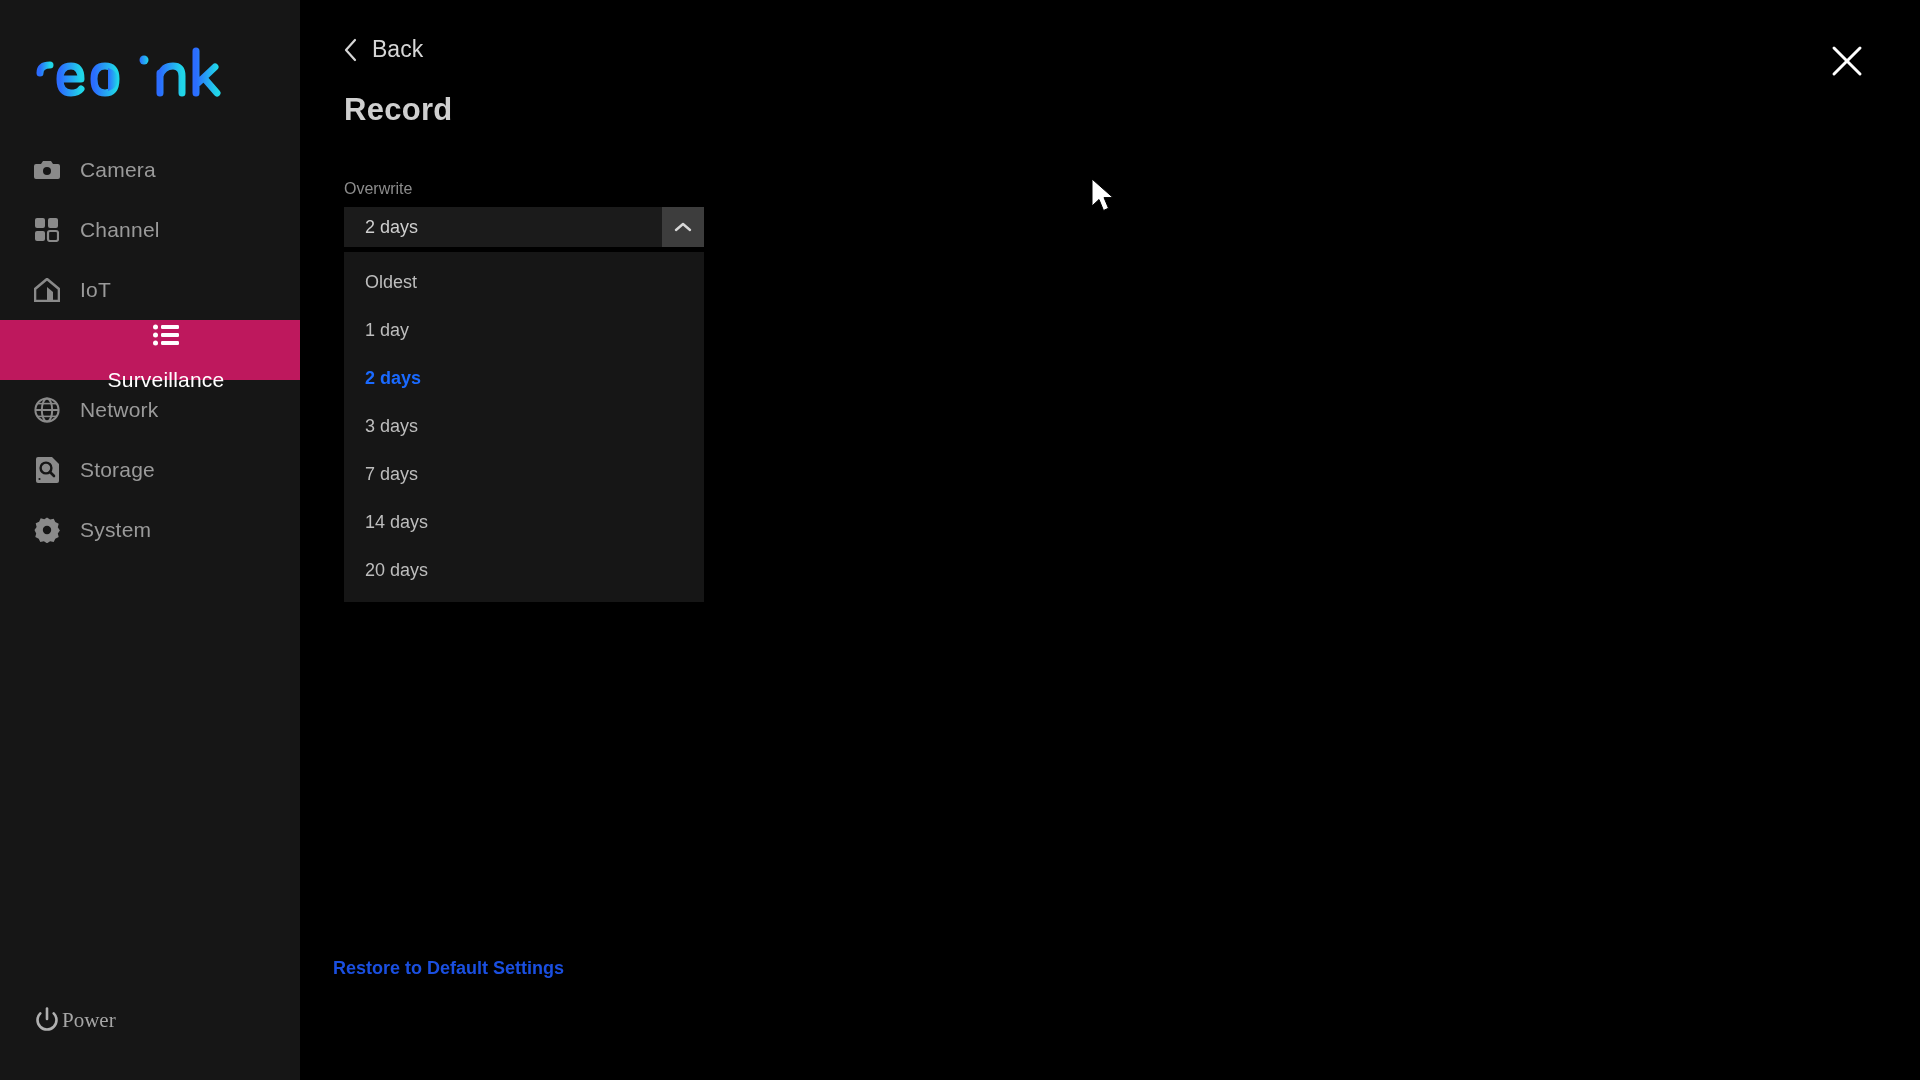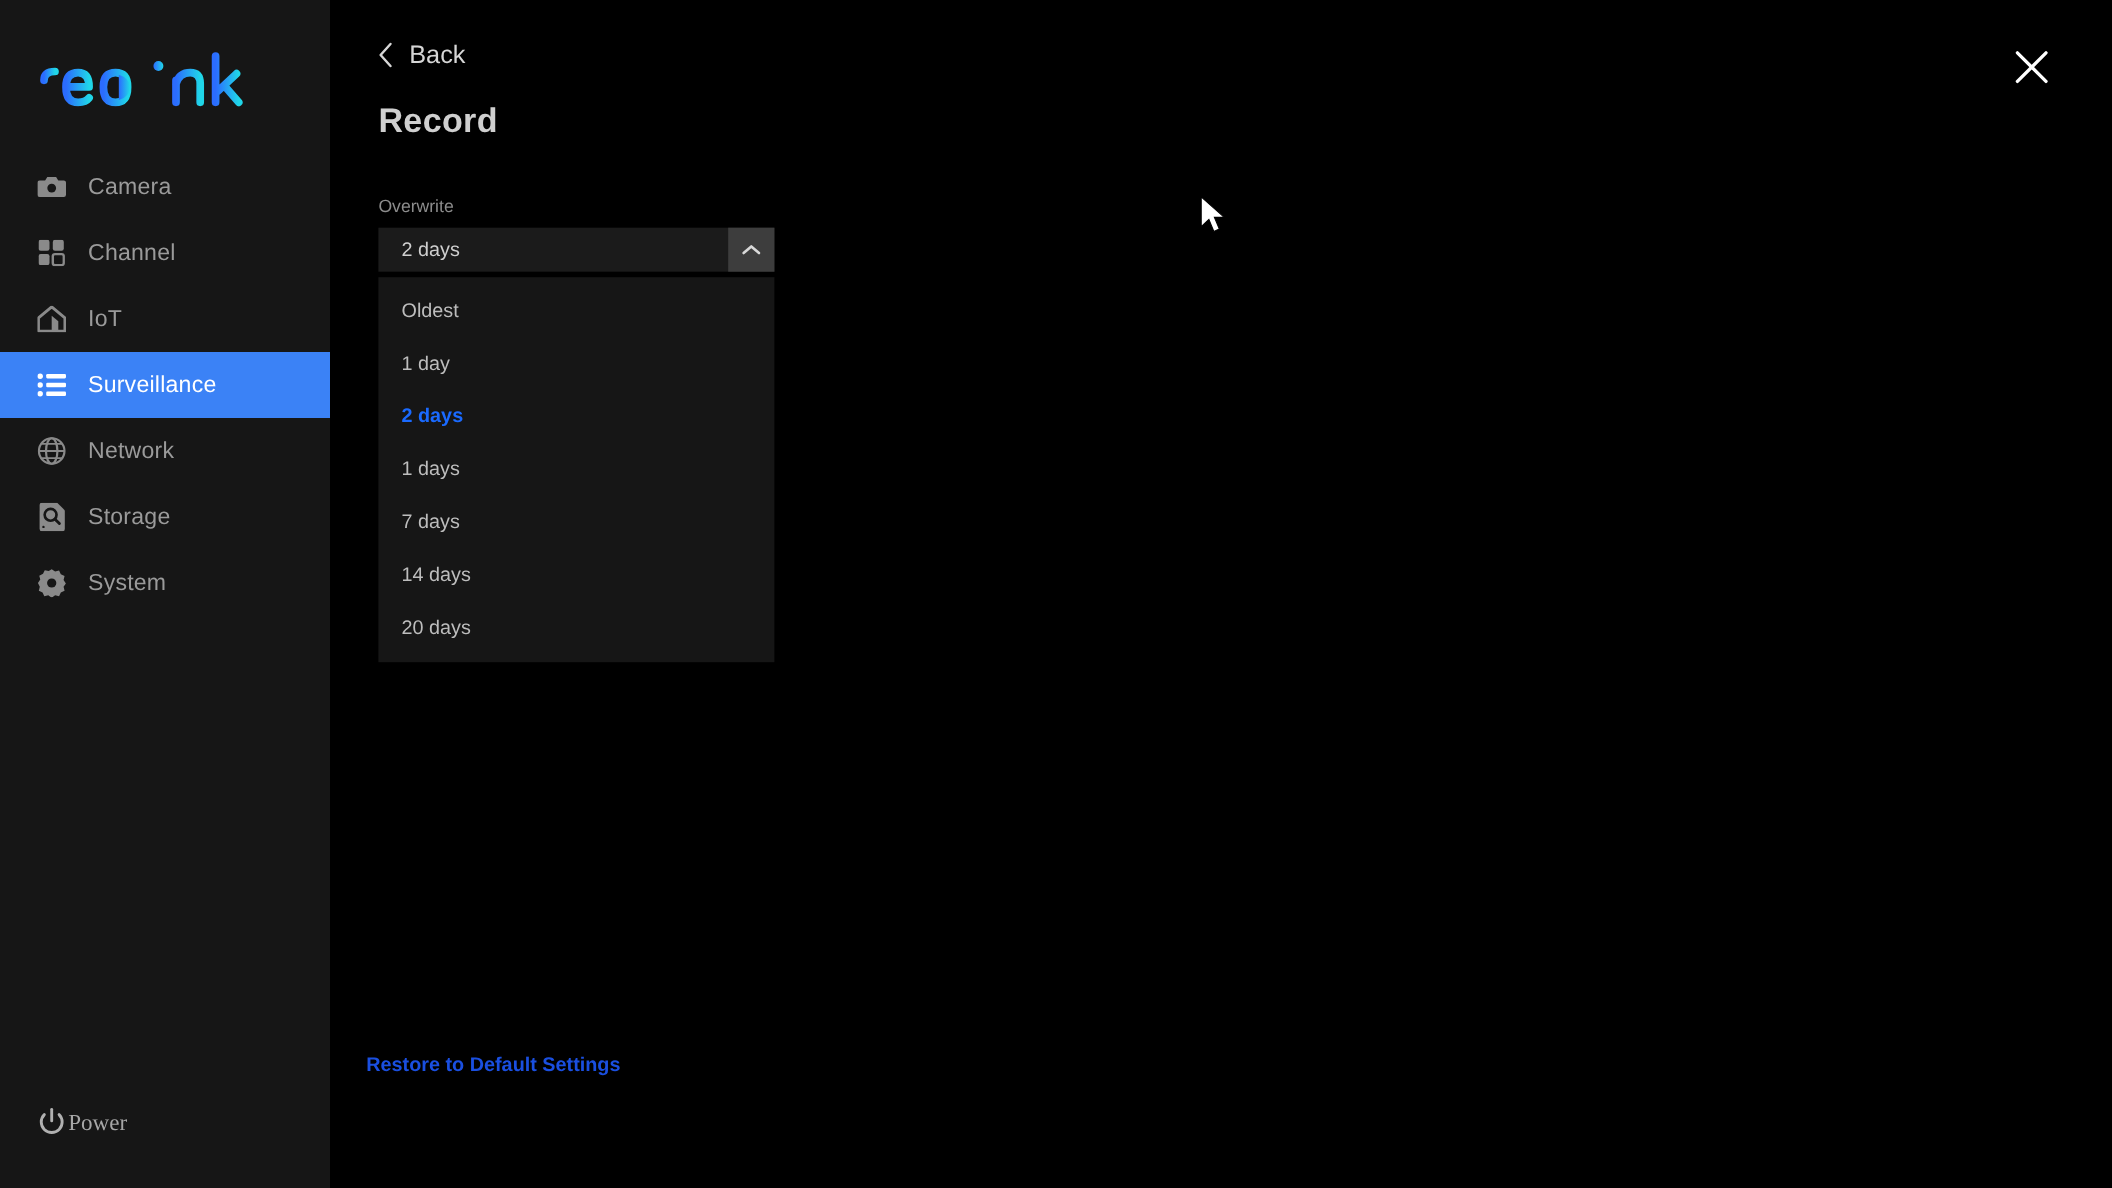--- a/index.html
+++ b/index.html
@@ -37,21 +37,21 @@
     display:flex; align-items:center; justify-content:center;
     flex:0 0 30px;
   }
   .nav-item .nav-icon svg { display:block; }
   .nav-item .nav-label {
     font-size:21px;
     color:#9a9a9a;
     letter-spacing:.2px;
     white-space:nowrap;
   }
-  .nav-item.active { background:#3b82f6; }
+  .nav-item.active { background:#be185d;flex-direction:column; }
   .nav-item.active .nav-label { color:#ffffff; }
 
   
   .power-item {
     position:absolute; left:0; top:990px;
     width:300px; height:60px;
     display:flex; align-items:center;
     padding-left:32px; 
     cursor:pointer;
     font-family:Liberation Serif, serif;
@@ -312,21 +312,21 @@
         </svg>
       </span>
     </div>
 
     <div class="desc-text">event ends.</div>
 
     <div class="dropdown">
       <div class="dd-item">Oldest</div>
       <div class="dd-item">1 day</div>
       <div class="dd-item selected">2 days</div>
-      <div class="dd-item">1 days</div>
+      <div class="dd-item">3 days</div>
       <div class="dd-item">7 days</div>
       <div class="dd-item">14 days</div>
       <div class="dd-item">20 days</div>
     </div>
 
     <div class="restore-link">Restore to Default Settings</div>
 
   </div>
 
   <div class="cursor">

